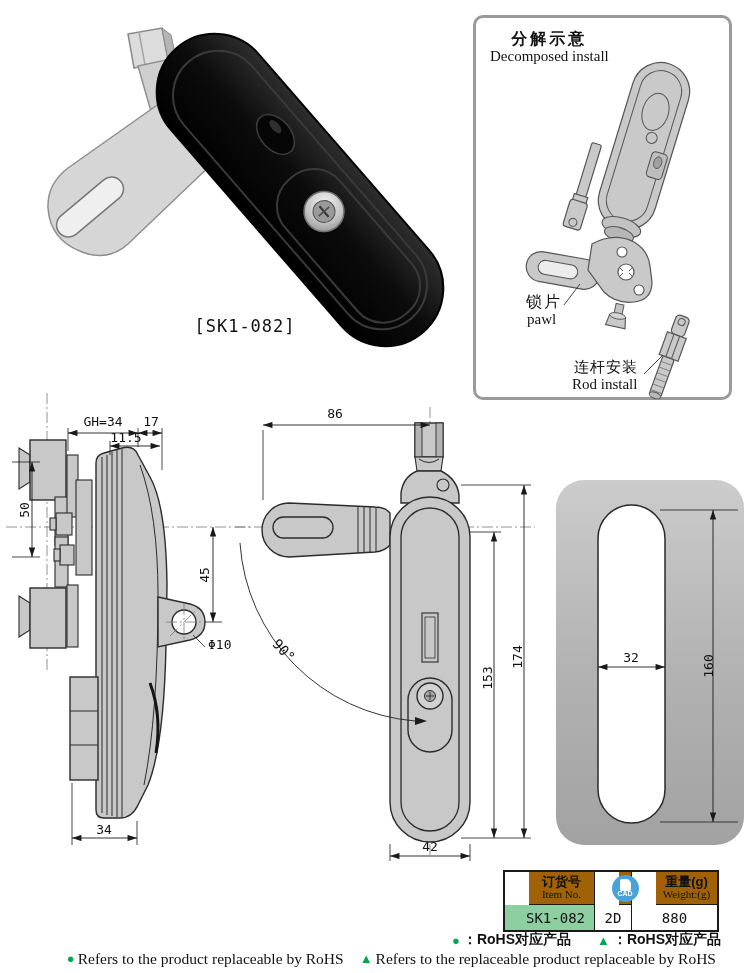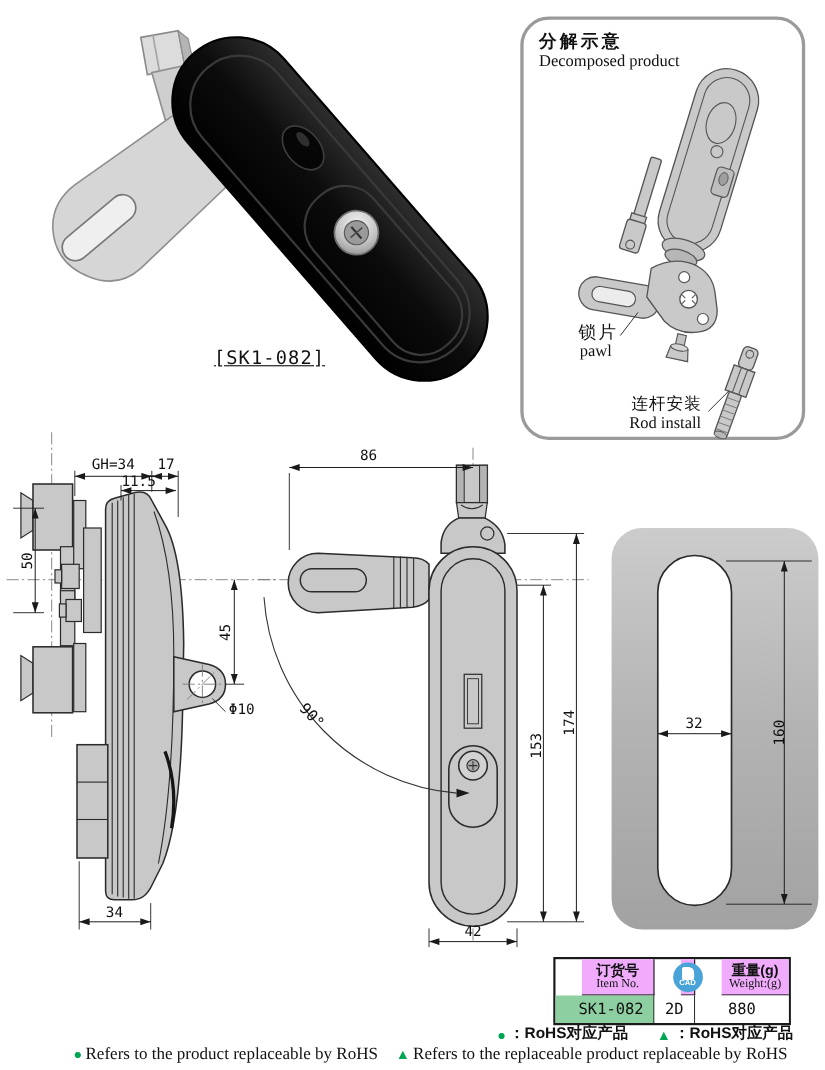--- a/index.html
+++ b/index.html
@@ -9,37 +9,37 @@
   svg text{font-family:"DejaVu Sans Mono", monospace;font-size:13px;fill:#111;}
   .cl{stroke:#777;stroke-width:.8;fill:none;stroke-dasharray:11 3 2 3;}
   .dim{stroke:#1a1a1a;stroke-width:.9;fill:none;}
   .ext{stroke:#1a1a1a;stroke-width:.8;fill:none;}
   .pt{fill:#c8c8c8;stroke:#2b2b2b;stroke-width:1.4;}
   .pt2{fill:#c8c8c8;stroke:#2b2b2b;stroke-width:1.1;}
   .ln{fill:none;stroke:#2b2b2b;stroke-width:1;}
   .dpart{fill:#c9c9c9;stroke:#555;stroke-width:1.2;}
   .dline{fill:none;stroke:#555;stroke-width:1;}
   .panel{position:absolute;left:473px;top:15px;width:253px;height:379px;
-         border:3px solid #9a9a9a;border-radius:26px;}
+         border:3px solid #9a9a9a;border-radius:10px;text-align:center;}
   .panel-title{position:absolute;left:14px;top:12px;line-height:1.15;}
   .panel-title .zh{font-size:16px;font-weight:bold;letter-spacing:3px;}
   .panel-title .en{font-family:"Liberation Serif", serif;font-size:15px;}
   .caption{position:absolute;left:178px;top:316px;width:134px;text-align:center;
-           font-family:"DejaVu Sans Mono", monospace;font-size:17px;letter-spacing:1px;text-decoration:underline;}
+           font-family:"DejaVu Sans Mono", monospace;font-size:17px;letter-spacing:1px;}
   .open-title{position:absolute;left:540px;top:432px;width:210px;text-align:center;line-height:1.2;}
   .open-title .zh{font-size:16px;font-weight:bold;letter-spacing:2px;}
   .open-title .en{font-family:"Liberation Serif", serif;font-size:15px;}
   
   .spec{position:absolute;left:503px;top:870px;border:2px solid #1a1a1a;
         display:grid;grid-template-columns:90px 37px 85px;grid-template-rows:33px 25px;}
   .spec>div{border-right:1.5px solid #1a1a1a;border-bottom:1.5px solid #1a1a1a;
         display:flex;flex-direction:column;align-items:center;justify-content:center;}
   .spec>div:nth-child(3n){border-right:none;}
   .spec>div:nth-child(n+4){border-bottom:none;}
-  .hd{background:#f0abfc;margin-left:24px;}
+  .hd{background:#a16207;margin-left:24px;}
   .hd .zh{font-size:13px;font-weight:bold;line-height:1;}
   .hd .en{font-family:"Liberation Serif", serif;font-size:11px;line-height:1.2;text-align:center;}
   .val{font-family:"DejaVu Sans Mono", monospace;font-size:14px;background:#fff;}
   .green-cell{background:#8ecfa2;padding-left:12px;}
   .cad-circle{width:27px;height:27px;border-radius:50%;background:#4aa3d8;
         display:flex;flex-direction:column;align-items:center;justify-content:center;}
   .cad-page{width:11px;height:12px;background:#fff;border-radius:2px 5px 2px 2px;}
   .cad-txt{font-size:7px;font-weight:bold;color:#fff;line-height:1;margin-top:-1px;
         font-family:"Liberation Sans", sans-serif;}
   
@@ -95,21 +95,21 @@
         <line x1="25" y1="-4" x2="39" y2="-4" stroke="#333" stroke-width="2"></line>
         <line x1="32" y1="-11" x2="32" y2="3" stroke="#4c4c4c" stroke-width="1.5"></line>
       </g>
     </g>
   </svg>
   <div class="caption">[SK1-082]</div>
 
   <div class="panel">
     <div class="panel-title">
       <div class="zh">分解示意</div>
-      <div class="en">Decomposed product</div>
+      <div class="en">Decomposed install</div>
     </div>
     <svg style="left:0;top:0;" width="253" height="379" viewBox="0 0 253 379">
 
       <g transform="translate(168,128) rotate(17)">
         <rect x="-29" y="-86" width="58" height="172" rx="29" class="dpart"></rect>
         <rect x="-21" y="-78" width="42" height="156" rx="21" class="dline"></rect>
         <ellipse cx="1" cy="-36" rx="13" ry="19" class="dline"></ellipse>
         <circle cx="5" cy="-10" r="5.5" class="dline"></circle>
         <rect x="10" y="2" width="16" height="26" rx="4" fill="#bdbdbd" stroke="#555" stroke-width="1.1"></rect>
         <ellipse cx="18" cy="12" rx="4" ry="6" fill="#9f9f9f" stroke="#555" stroke-width="0.8"></ellipse>

